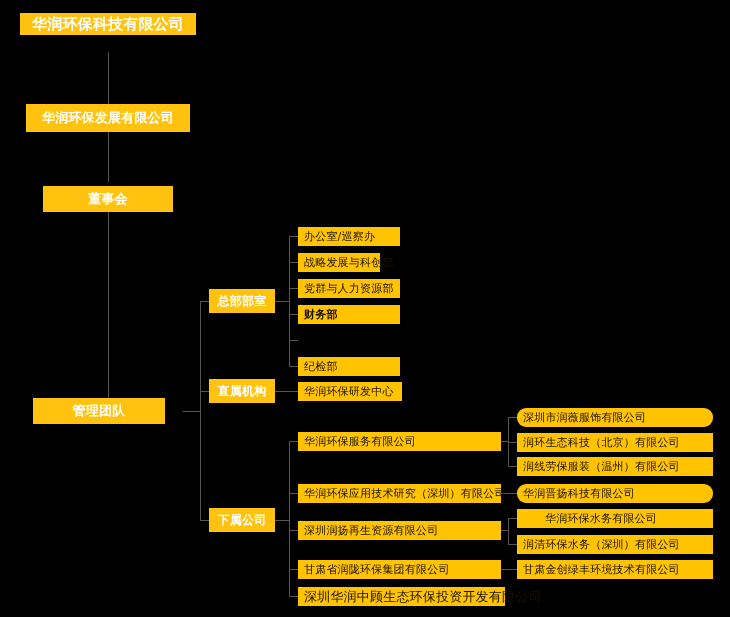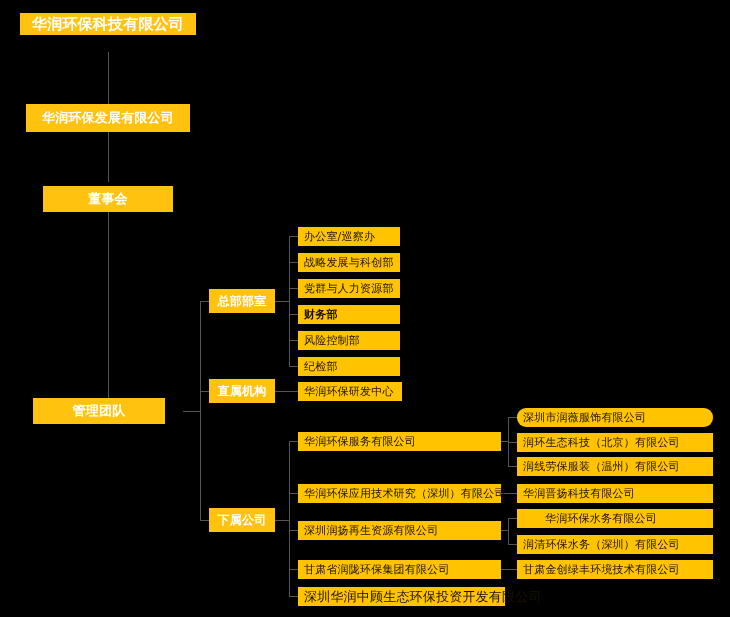--- a/index.html
+++ b/index.html
@@ -105,38 +105,37 @@
 
   <div class="node primary" style="left:33px; top:398px; width:132px; height:26px; font-size:13px;">管理团队</div>
 
   <div class="node primary" style="left:209px; top:289px; width:66px; height:24px; font-size:12px;">总部部室</div>
 
   <div class="node primary" style="left:209px; top:379px; width:66px; height:24px; font-size:12px;">直属机构</div>
 
   <div class="node primary" style="left:209px; top:508px; width:66px; height:24px; font-size:12px;">下属公司</div>
 
   <div class="node leaf" style="left:298px; top:227px; width:102px; height:19px; font-size:11px;">办公室/巡察办</div>
-  <div class="node leaf" style="left:298px; top:253px; width:102px; height:19px; font-size:11px;">战略发展与科创部</div>
+  <div class="node leaf" style="left:298px; top:253px; width:82px; height:19px; font-size:11px;">战略发展与科创部</div>
   <div class="node leaf" style="left:298px; top:279px; width:102px; height:19px; font-size:11px;">党群与人力资源部</div>
   <div class="node leaf" style="left:298px; top:305px; width:102px; height:19px; font-size:11px;font-weight:bold;">财务部</div>
-  <div class="node leaf" style="left:298px; top:331px; width:102px; height:19px; font-size:11px;">风险控制部</div>
   <div class="node leaf" style="left:298px; top:357px; width:102px; height:19px; font-size:11px;">纪检部</div>
 
   <div class="node leaf" style="left:298px; top:382px; width:104px; height:19px; font-size:11px;">华润环保研发中心</div>
 
   <div class="node leaf" style="left:298px; top:432px; width:203px; height:19px; font-size:11px;">华润环保服务有限公司</div>
   <div class="node leaf" style="left:298px; top:484px; width:203px; height:19px; font-size:11px;">华润环保应用技术研究（深圳）有限公司</div>
   <div class="node leaf" style="left:298px; top:521px; width:203px; height:19px; font-size:11px;">深圳润扬再生资源有限公司</div>
   <div class="node leaf" style="left:298px; top:560px; width:203px; height:19px; font-size:11px;">甘肃省润陇环保集团有限公司</div>
   <div class="node leaf" style="left:298px; top:587px; width:207px; height:19px; font-size:13px;">深圳华润中顾生态环保投资开发有限公司</div>
 
   <div class="node leaf" style="left:517px; top:408px; width:196px; height:19px; font-size:11px;border-radius:9px;">深圳市润薇服饰有限公司</div>
   <div class="node leaf" style="left:517px; top:433px; width:196px; height:19px; font-size:11px;">润环生态科技（北京）有限公司</div>
   <div class="node leaf" style="left:517px; top:457px; width:196px; height:19px; font-size:11px;">润线劳保服装（温州）有限公司</div>
 
-  <div class="node leaf" style="left:517px; top:484px; width:196px; height:19px; font-size:11px;">华润晋扬科技有限公司</div>
+  <div class="node leaf" style="left:517px; top:484px; width:196px; height:19px; font-size:11px;border-radius:9px;">华润晋扬科技有限公司</div>
 
   <div class="node leaf" style="left:517px; top:509px; width:196px; height:19px; font-size:11px;padding-left:28px;">华润环保水务有限公司</div>
   <div class="node leaf" style="left:517px; top:535px; width:196px; height:19px; font-size:11px;">润清环保水务（深圳）有限公司</div>
 
   <div class="node leaf" style="left:517px; top:560px; width:196px; height:19px; font-size:11px;">甘肃金创绿丰环境技术有限公司</div>
 
 </div>
 
 </body></html>

